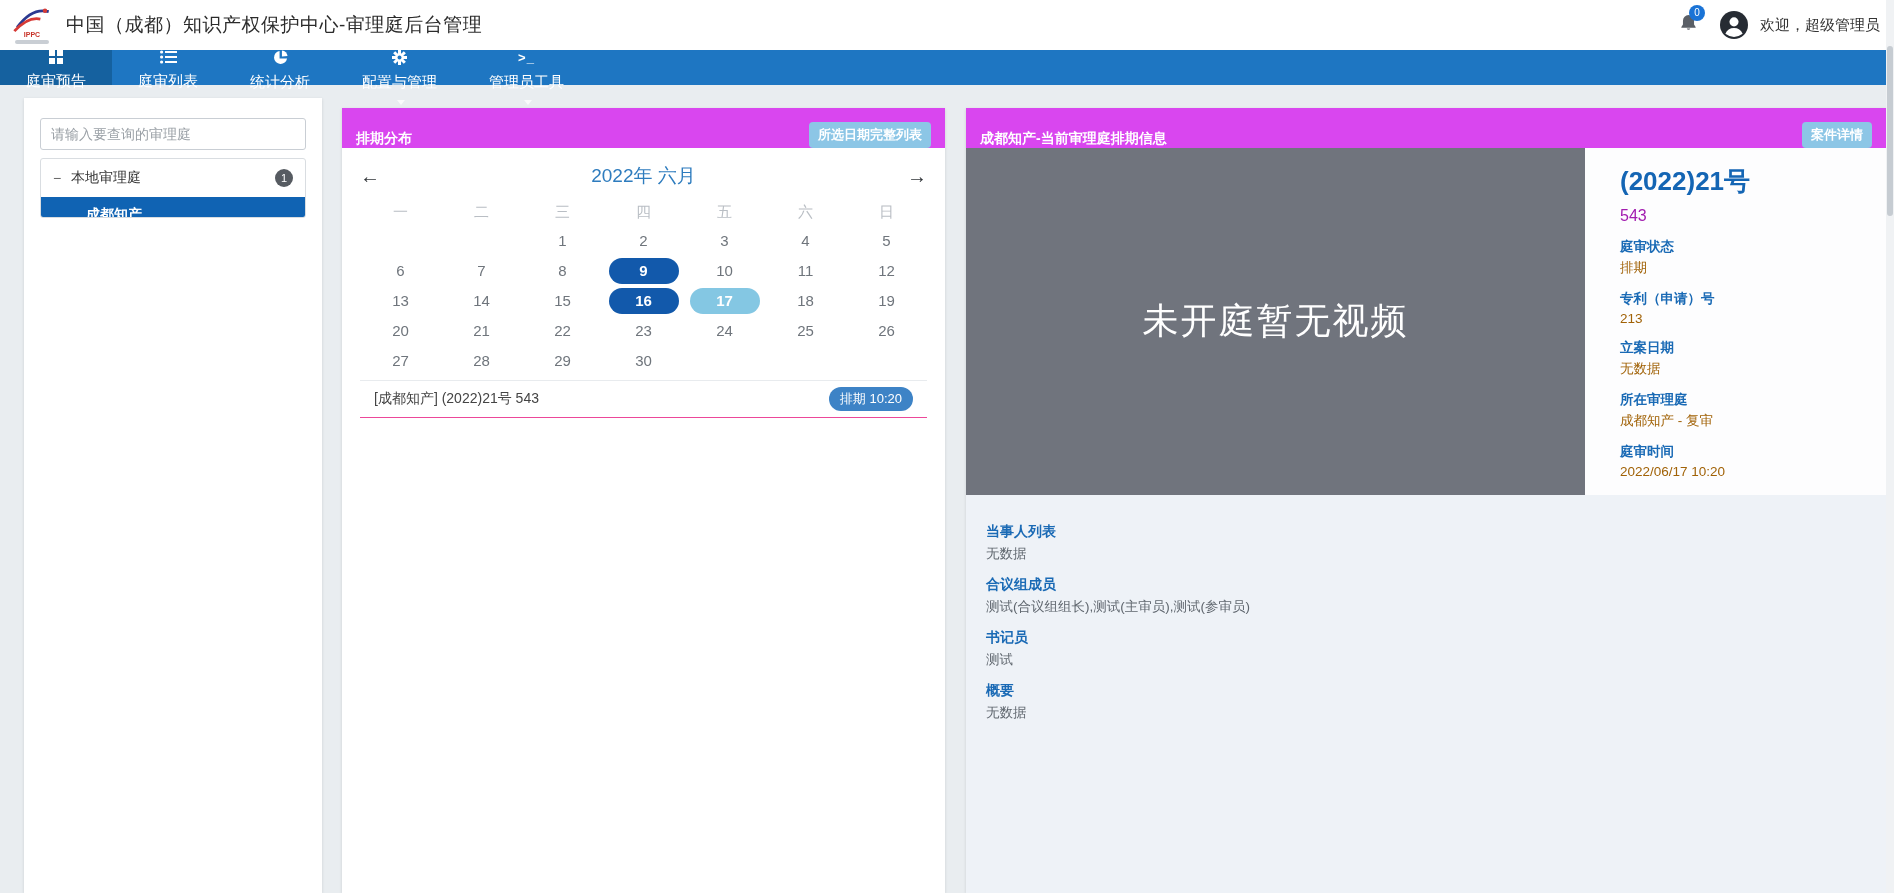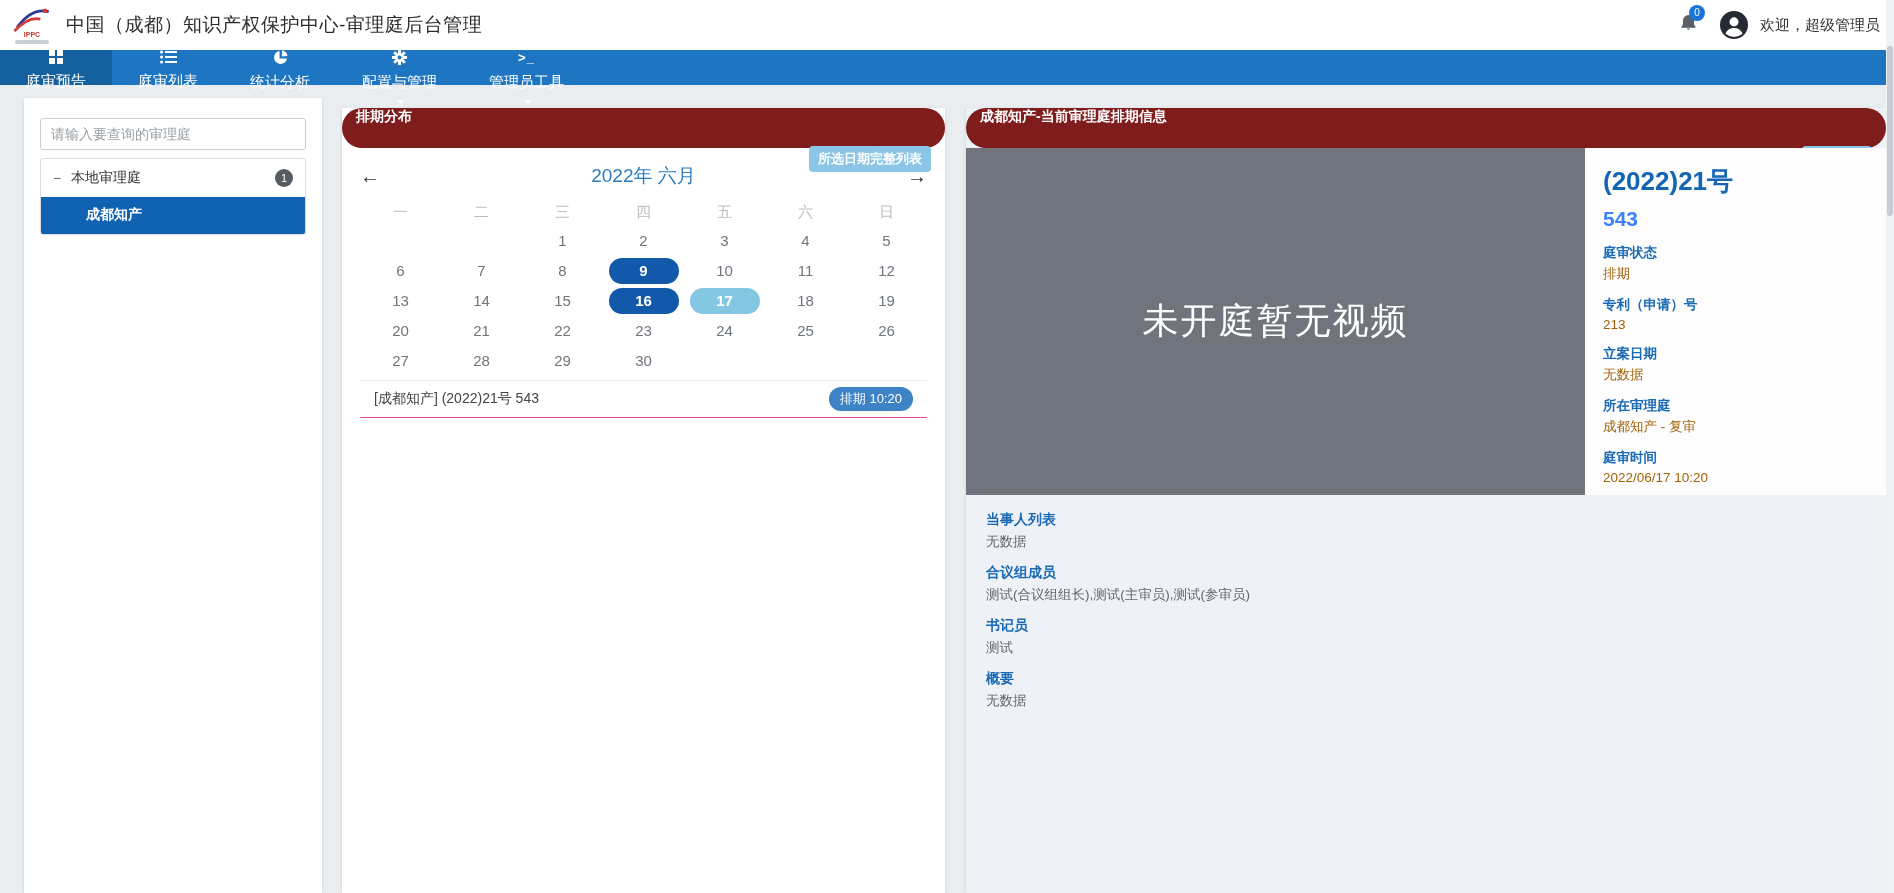--- a/index.html
+++ b/index.html
@@ -30,39 +30,39 @@
     color:#fff; font-size:15px; cursor:pointer;flex-direction:column; }
   .nav-item.active { background:#15619f; }
   .nav-icon { display:flex; align-items:center; }
   .term { font-weight:bold; font-size:13px; letter-spacing:1px; }
   .chev { width:0; height:0; border-left:4px solid transparent;
     border-right:4px solid transparent; border-top:5px solid rgba(255,255,255,.75);
     margin-left:2px; }
 
   
   .panel { position:absolute; background:#fff; box-shadow:0 1px 3px rgba(0,0,0,.12); }
-  .panel-head { height:40px; background:#7f1d1d; color:#fff; display:flex;
-    align-items:flex-start; padding:0 14px; font-size:14px; font-weight:bold;border-radius:20px; }
+  .panel-head { height:40px; background:#d946ef; color:#fff; display:flex;
+    align-items:flex-end; padding:0 14px; font-size:14px; font-weight:bold; }
   .panel-head .spacer { flex:1; }
   .head-btn { background:#8cc6e6; color:#fff; font-size:13px; font-weight:bold;
     padding:4px 9px; border-radius:4px; border:none; cursor:pointer; white-space:nowrap;margin-top:38px; }
 
   
   .sidebar { left:24px; top:98px; width:298px; bottom:0; }
   .search-input { display:block; margin:20px 16px 8px 16px; width:266px; height:32px;
     border:1px solid #c9ced4; border-radius:3px; padding:0 10px; font-size:14px;
     color:#333; outline:none; font-family:inherit; }
   .search-input::placeholder { color:#9aa0a6; }
   .tree-box { margin:0 16px; border:1px solid #d9dde1; border-radius:3px; overflow:hidden; }
   .tree-root { display:flex; align-items:center; height:38px; padding:0 12px;
     font-size:14px; color:#333; cursor:pointer; }
   .tree-collapse { width:18px; color:#666; font-size:14px; }
   .tree-count { margin-left:auto; width:18px; height:18px; border-radius:50%;
     background:#565b61; color:#fff; font-size:11px; line-height:18px; text-align:center; }
-  .tree-child { height:37px; line-height:34px; padding-left:45px; background:#1063b3;
+  .tree-child { height:20px; line-height:34px; padding-left:45px; background:#1063b3;
     color:#fff; font-size:14px; font-weight:bold; cursor:pointer; }
 
   
   .cal-panel { left:342px; top:108px; width:603px; bottom:0; }
   .cal-body { padding:6px 18px 0 18px; }
   .cal-titlebar { position:relative; height:44px; display:flex; align-items:center; }
   .cal-arrow { font-size:20px; color:#2f3337; cursor:pointer; width:30px; }
   .cal-arrow.next { margin-left:auto; text-align:right; }
   .cal-month { position:absolute; left:0; right:0; text-align:center;
     font-size:19px; color:#2e7cbe; }
@@ -80,28 +80,28 @@
   .sched-text { font-size:14px; color:#444; }
   .sched-badge { margin-left:auto; background:#3d83c6; color:#fff; font-size:13px;
     padding:3px 11px; border-radius:13px; white-space:nowrap; }
 
   
   .court-panel { left:966px; top:108px; width:920px; bottom:0; background:#eef2f7; }
   .court-body { display:flex; height:347px; }
   .video-area { width:619px; height:347px; background:#70747d; display:flex;
     align-items:center; justify-content:center; }
   .video-text { color:#fff; font-size:36px; letter-spacing:2px; }
-  .case-info { flex:1; background:#fdfdfe; padding:16px 18px; overflow:hidden; }
+  .case-info { flex:1; background:#fdfdfe; padding:16px 35px; overflow:hidden; }
   .case-number { font-size:26px; font-weight:bold; color:#1465b4; margin-bottom:8px; }
-  .case-code { font-size:21px; font-weight:bold; color:#3b82f6; margin-bottom:6px; }
+  .case-code { font-size:16px; font-weight:normal; color:#a21caf; margin-bottom:6px; }
   .info-label { font-size:13.5px; font-weight:bold; color:#1a6ab5; margin-top:13px; }
   .info-value { font-size:13.5px; color:#a16207; margin-top:3px; }
   .court-details { padding:16px 20px; }
   .det-label { font-size:14px; font-weight:bold; color:#1a6ab5; margin-top:13px; }
-  .det-label:first-child { margin-top:0; }
+  .det-label:first-child { margin-top:12px; }
   .det-value { font-size:13.5px; color:#5f666e; margin-top:4px; }
 
   
   .scrollbar { position:absolute; right:0; top:0; bottom:0; width:8px; background:#f0f2f4; }
   .scroll-thumb { position:absolute; top:46px; left:1px; width:6px; height:170px;
     background:#c6ccd2; border-radius:3px; }
 </style>
 </head>
 <body>
 

